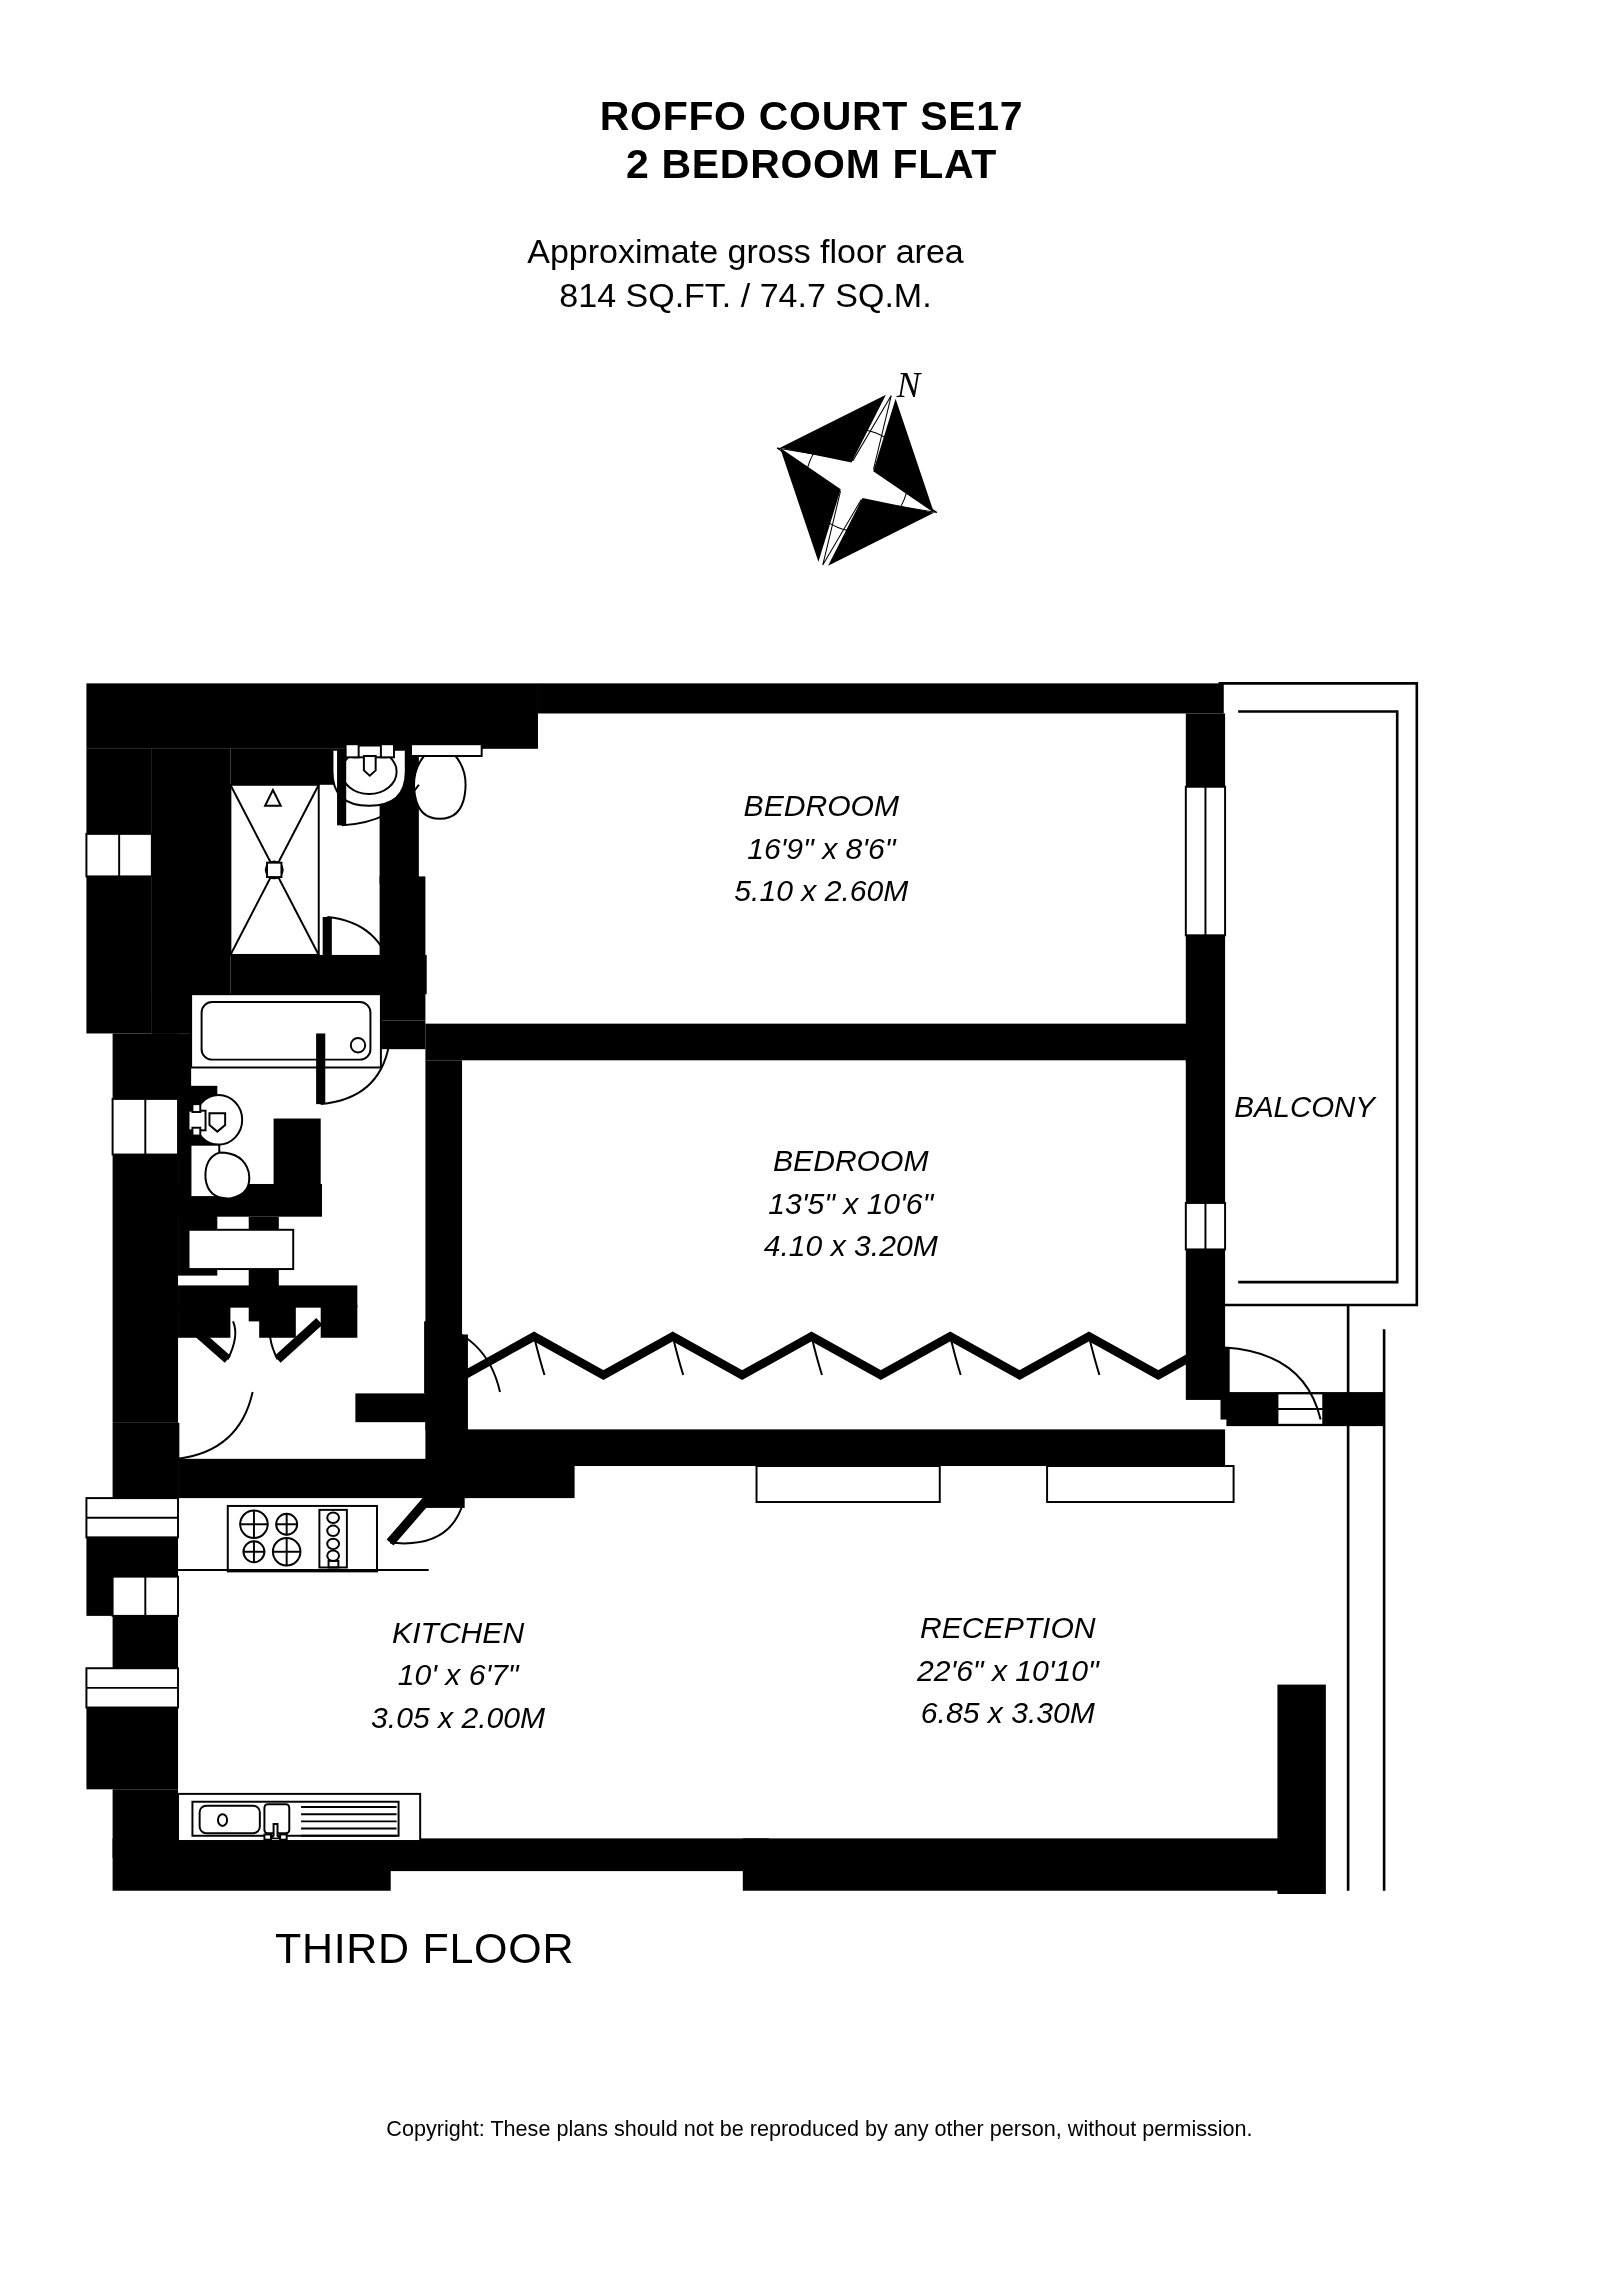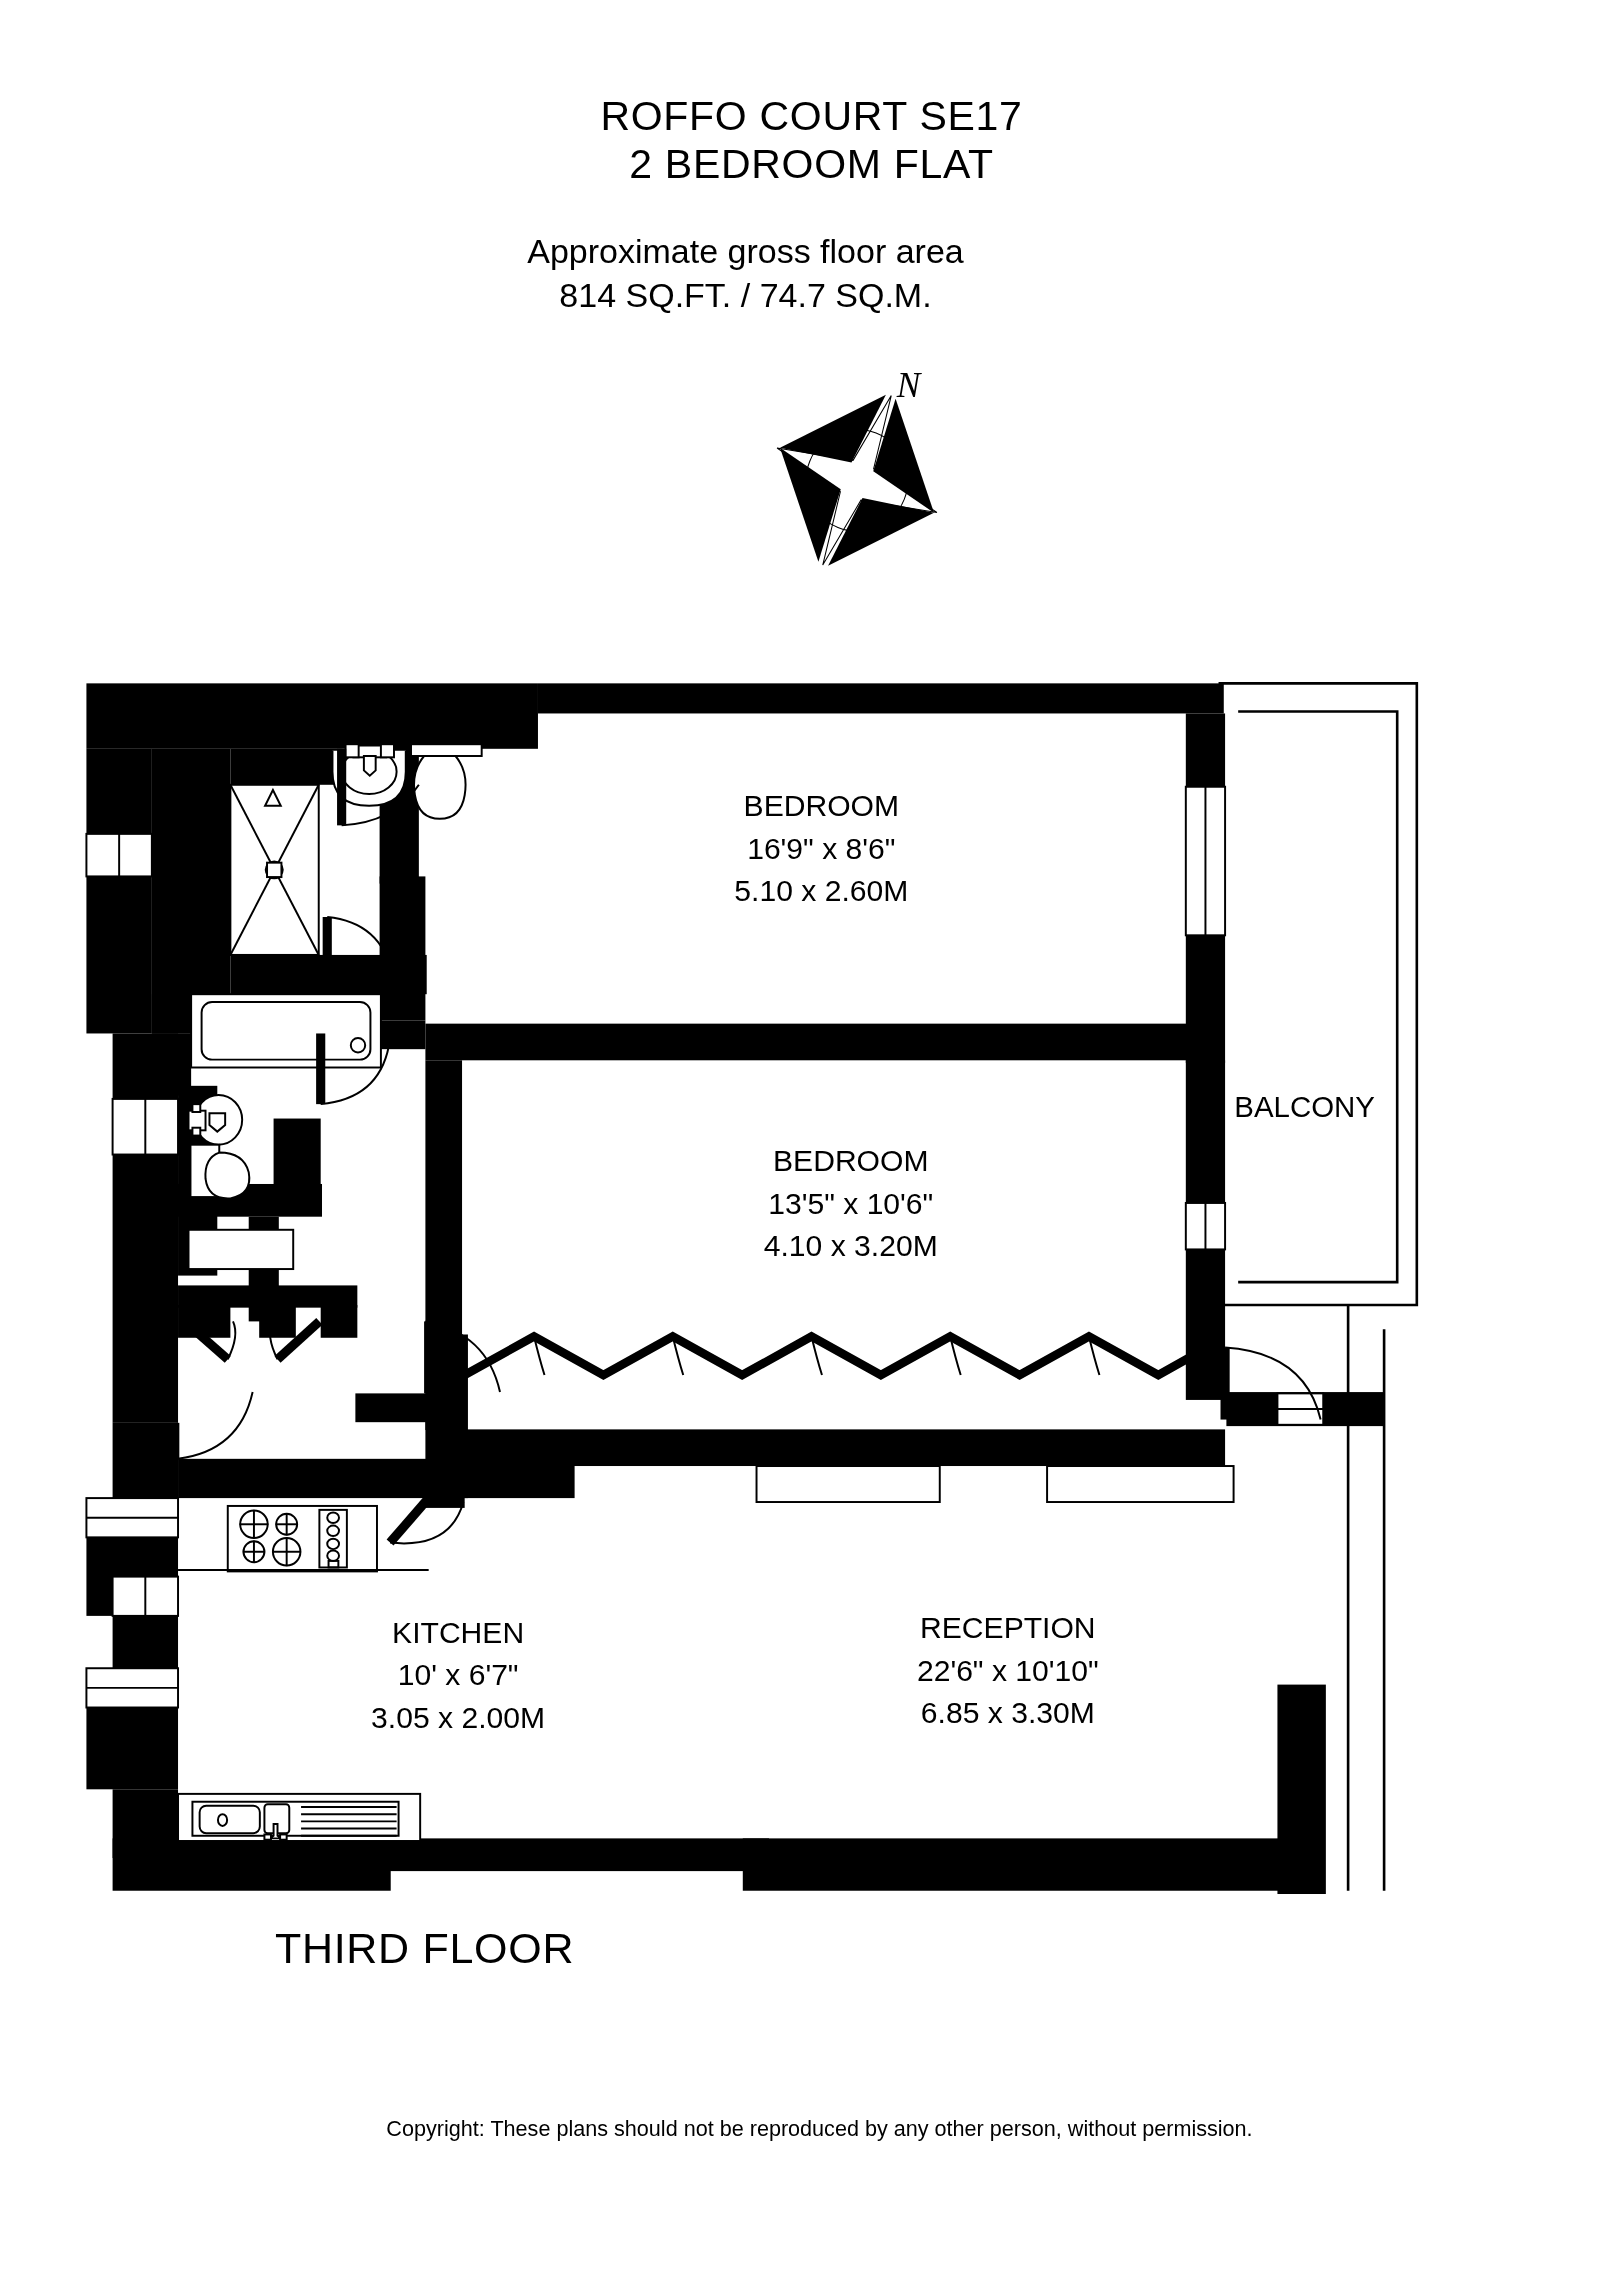--- a/index.html
+++ b/index.html
@@ -27,21 +27,21 @@
     left: 0;
     top: 92px;
     width: 1623px;
     text-align: center;
   }
   .title-line {
     font-size: 41px;
     letter-spacing: 0.7px;
     line-height: 1.18;
     white-space: nowrap;
-    font-weight: 400;
+    font-weight: 700;
   }
   .subtitle-block {
     position: absolute;
     left: 0;
     top: 230px;
     width: 1491px;
     text-align: center;
   }
   .sub-line {
     font-size: 34px;
@@ -59,20 +59,21 @@
     height: 222px;
   }
 
   
   .plan-wrap {
     position: absolute;
     left: 0;
     top: 667px;
     width: 1521px;
     height: 1263px;
+    font-style: italic;
   }
 
   
   .plan-text {
     font-family: "Liberation Sans", sans-serif;
     font-size: 46px;
     fill: #000000;
     text-anchor: middle;
     dominant-baseline: middle;
   }

